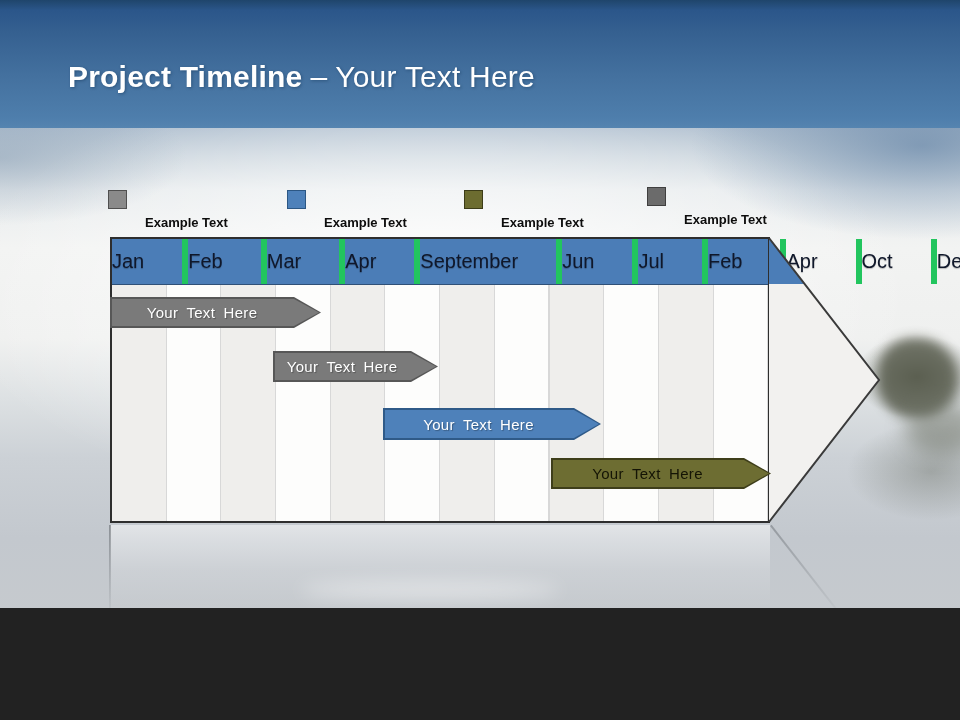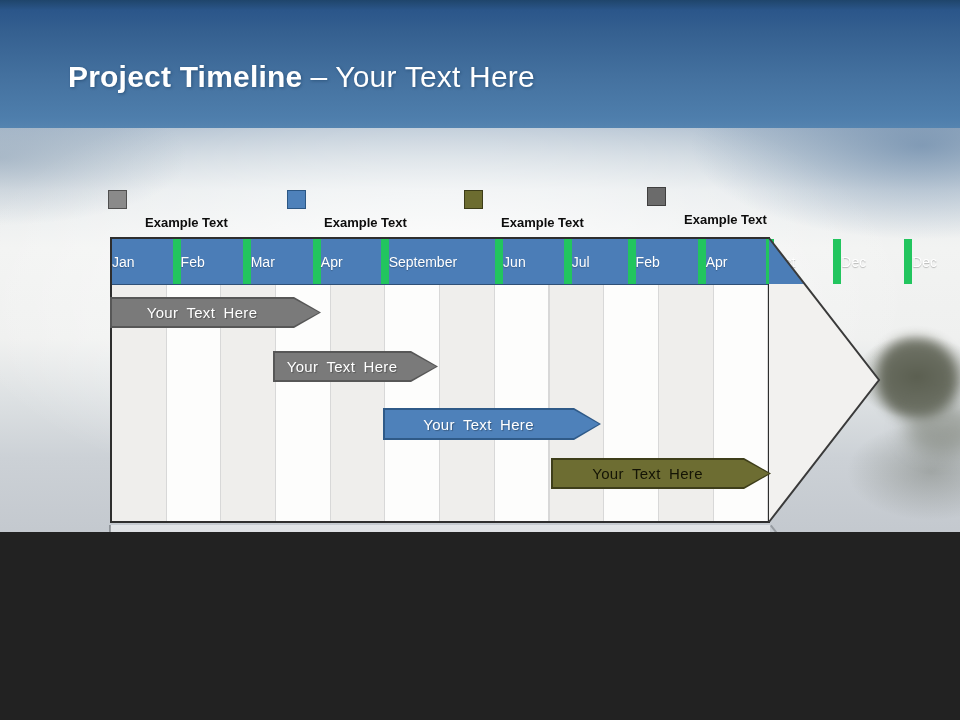--- a/index.html
+++ b/index.html
@@ -1,16 +1,16 @@
 <!DOCTYPE html>
 <html><head>
 <meta charset="utf-8">
 <style>
   html,body{margin:0;padding:0;background:#222;}
-  .slide{position:relative;width:960px;height:532px;overflow:hidden;
+  .slide{position:relative;width:960px;height:608px;overflow:hidden;
          font-family:"Liberation Sans",sans-serif;background:#cfd6dc;}
 
   
   .header-band{position:absolute;left:0;top:0;width:960px;height:128px;z-index:0;
     background:linear-gradient(180deg,#1f456b 0%,#2b568a 8%,#356090 25%,#44719f 60%,#4e7eac 92%,#5584b0 100%);}
 
   
   .photo{position:absolute;left:0;top:128px;width:960px;height:592px;z-index:0;
     background:
       radial-gradient(ellipse 90px 60px at 95.5% 42%, rgba(78,82,66,0.75), rgba(78,82,66,0) 70%),
@@ -53,22 +53,22 @@
   .legend-item:nth-child(4){left:647px;top:166px;}
   .swatch{width:19px;height:19px;border:1px solid #444;box-sizing:border-box;flex:0 0 auto;}
   .legend-label{margin-left:18px;font-size:13px;font-weight:700;color:#0d0d0d;white-space:nowrap;margin-top:46px;}
 
   
   .tl-table{position:absolute;left:110px;top:237px;width:660px;height:286px;z-index:2;
             border:2px solid #2e2e2e;box-sizing:border-box;}
   .tl-header{position:absolute;left:0;top:0;width:100%;height:46px;display:flex;
              background:#4b7db7;border-bottom:1px solid #2f5077;box-sizing:border-box;}
   .month-cell{flex:1;display:flex;align-items:center;justify-content:center;
-              color:#ffffff;font-size:14px;text-shadow:0 1px 1px rgba(0,0,0,0.25);box-sizing:border-box;}
-  .month-cell + .month-cell{border-left:8px solid #22c55e;margin-left:38px;}
+              color:#0f172a;font-size:20px;text-shadow:0 1px 1px rgba(0,0,0,0.25);box-sizing:border-box;}
+  .month-cell + .month-cell{border-left:6px solid #22c55e;margin-left:38px;}
   .tl-body{position:absolute;left:0;top:46px;right:0;bottom:0;
     background:
       repeating-linear-gradient(90deg, rgba(0,0,0,0) 0px, rgba(0,0,0,0) 53.6px, #d8d8d8 53.6px, #d8d8d8 54.7px),
       repeating-linear-gradient(90deg,#efeeec 0px,#efeeec 54.7px,#fdfdfc 54.7px,#fdfdfc 109.4px);}
 
   .arrow-head{position:absolute;left:768px;top:237px;z-index:2;}
 
   
   .bars-layer{position:absolute;left:0;top:0;width:960px;height:720px;z-index:3;pointer-events:none;}
   .bar{position:absolute;pointer-events:auto;

